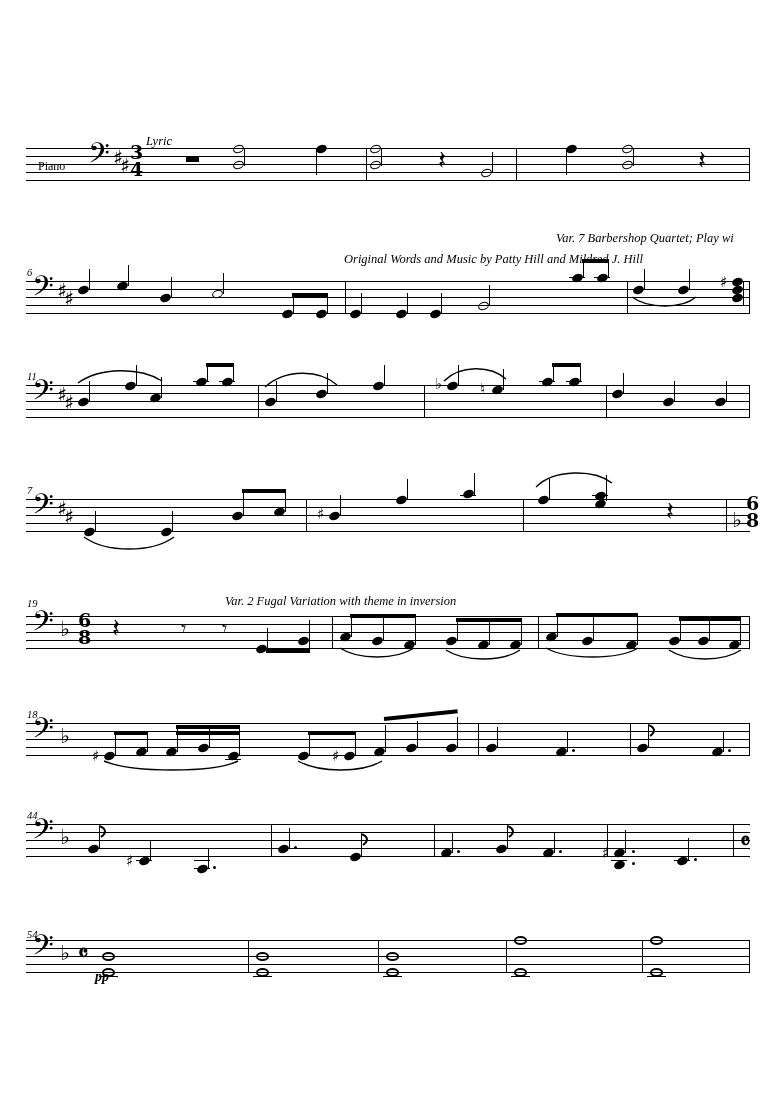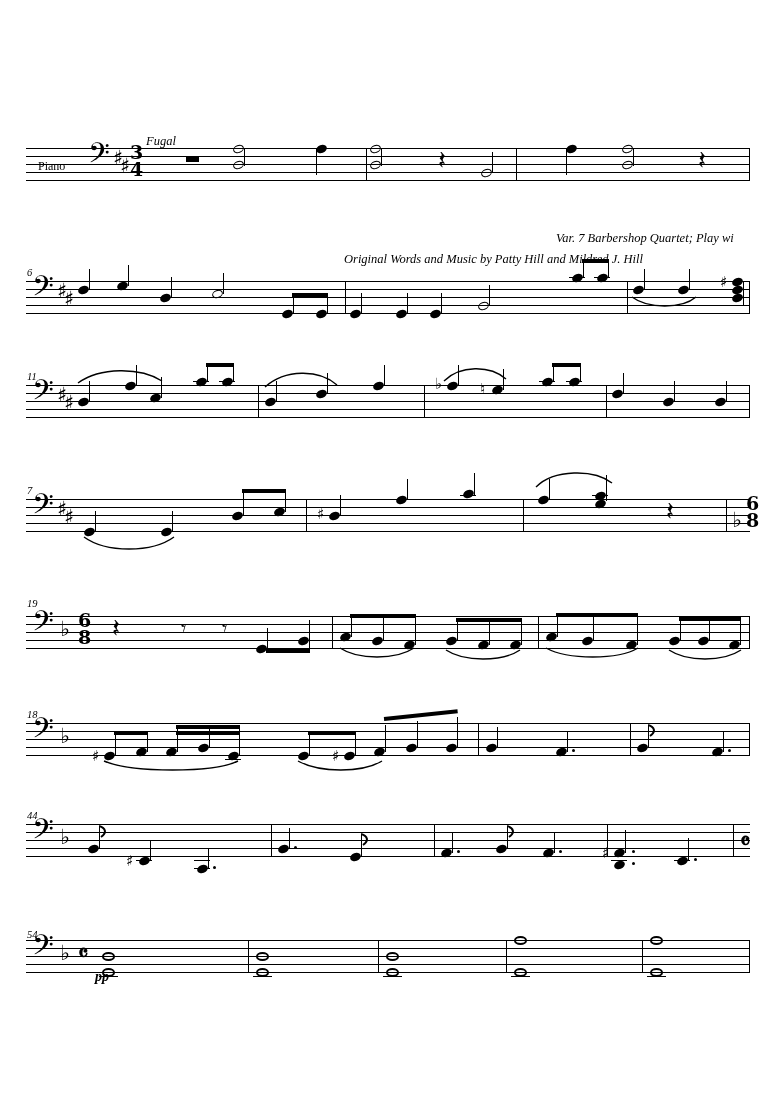--- a/index.html
+++ b/index.html
@@ -251,21 +251,21 @@
     <div class="stem" style="left:540px; top:1px; height:26px;"></div>
     <div class="nh open" style="left:596px; top:-3px;"></div>
     <div class="nh open" style="left:596px; top:13px;"></div>
     <div class="stem" style="left:607px; top:0px; height:18px;"></div>
     <div class="rest-q" style="left:672px; top:-1px;">𝄽</div>
 
     <div class="endbar" style="left:723px;"></div>
   </div>
 
   <div class="instrument" style="left:38px; top:159px;">Piano</div>
-  <div class="tmark" style="left:146px; top:134px;">Fugal</div>
+  <div class="tmark" style="left:146px; top:134px;">Lyric</div>
 
   <div class="tmark" style="left:556px; top:231px;">Var. 7 Barbershop Quartet; Play wi</div>
   <div class="credit" style="left:344px; top:252px;">Original Words and Music by Patty Hill and Mildred J. Hill</div>
 
   <div class="measnum" style="left:27px; top:267px;">6</div>
   <div class="system" style="left:26px; top:281px; width:724px; height:33px;">
     <div class="staff">
       <div class="line l0"></div>
         <div class="line l1"></div>
         <div class="line l2"></div>
@@ -457,20 +457,21 @@
     <div class="rest-q" style="left:640px; top:-1px;">𝄽</div>
 
     <div class="keysig" style="left:706px; top:11px;">♭</div>
     <div class="timesig" style="left:720px;">
       <div>6</div>
       <div>8</div>
     </div>
     <div class="endbar" style="left:700px;"></div>
   </div>
 
+  <div class="tmark" style="left:225px; top:594px;">Var. 2 Fugal Variation with theme in inversion</div>
 
   <div class="measnum" style="left:27px; top:598px;">19</div>
   <div class="system" style="left:26px; top:616px; width:724px; height:33px;">
     <div class="staff">
       <div class="line l0"></div>
         <div class="line l1"></div>
         <div class="line l2"></div>
         <div class="line l3"></div>
         <div class="line l4"></div>
     </div>

